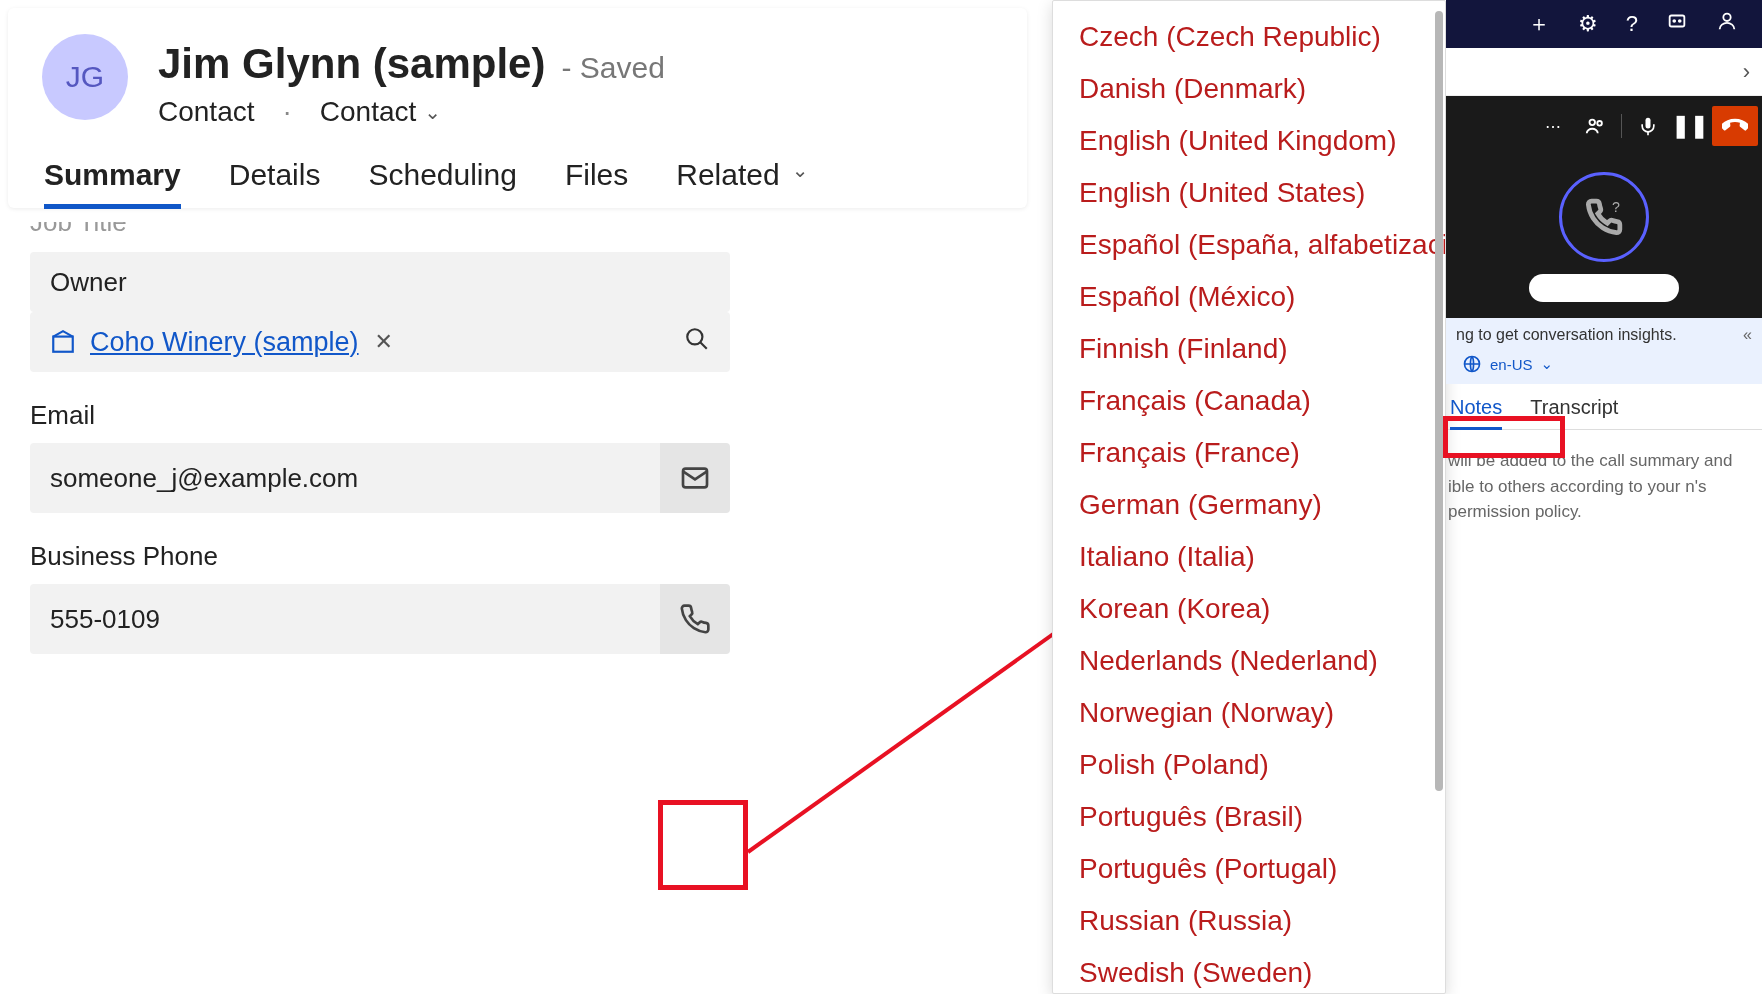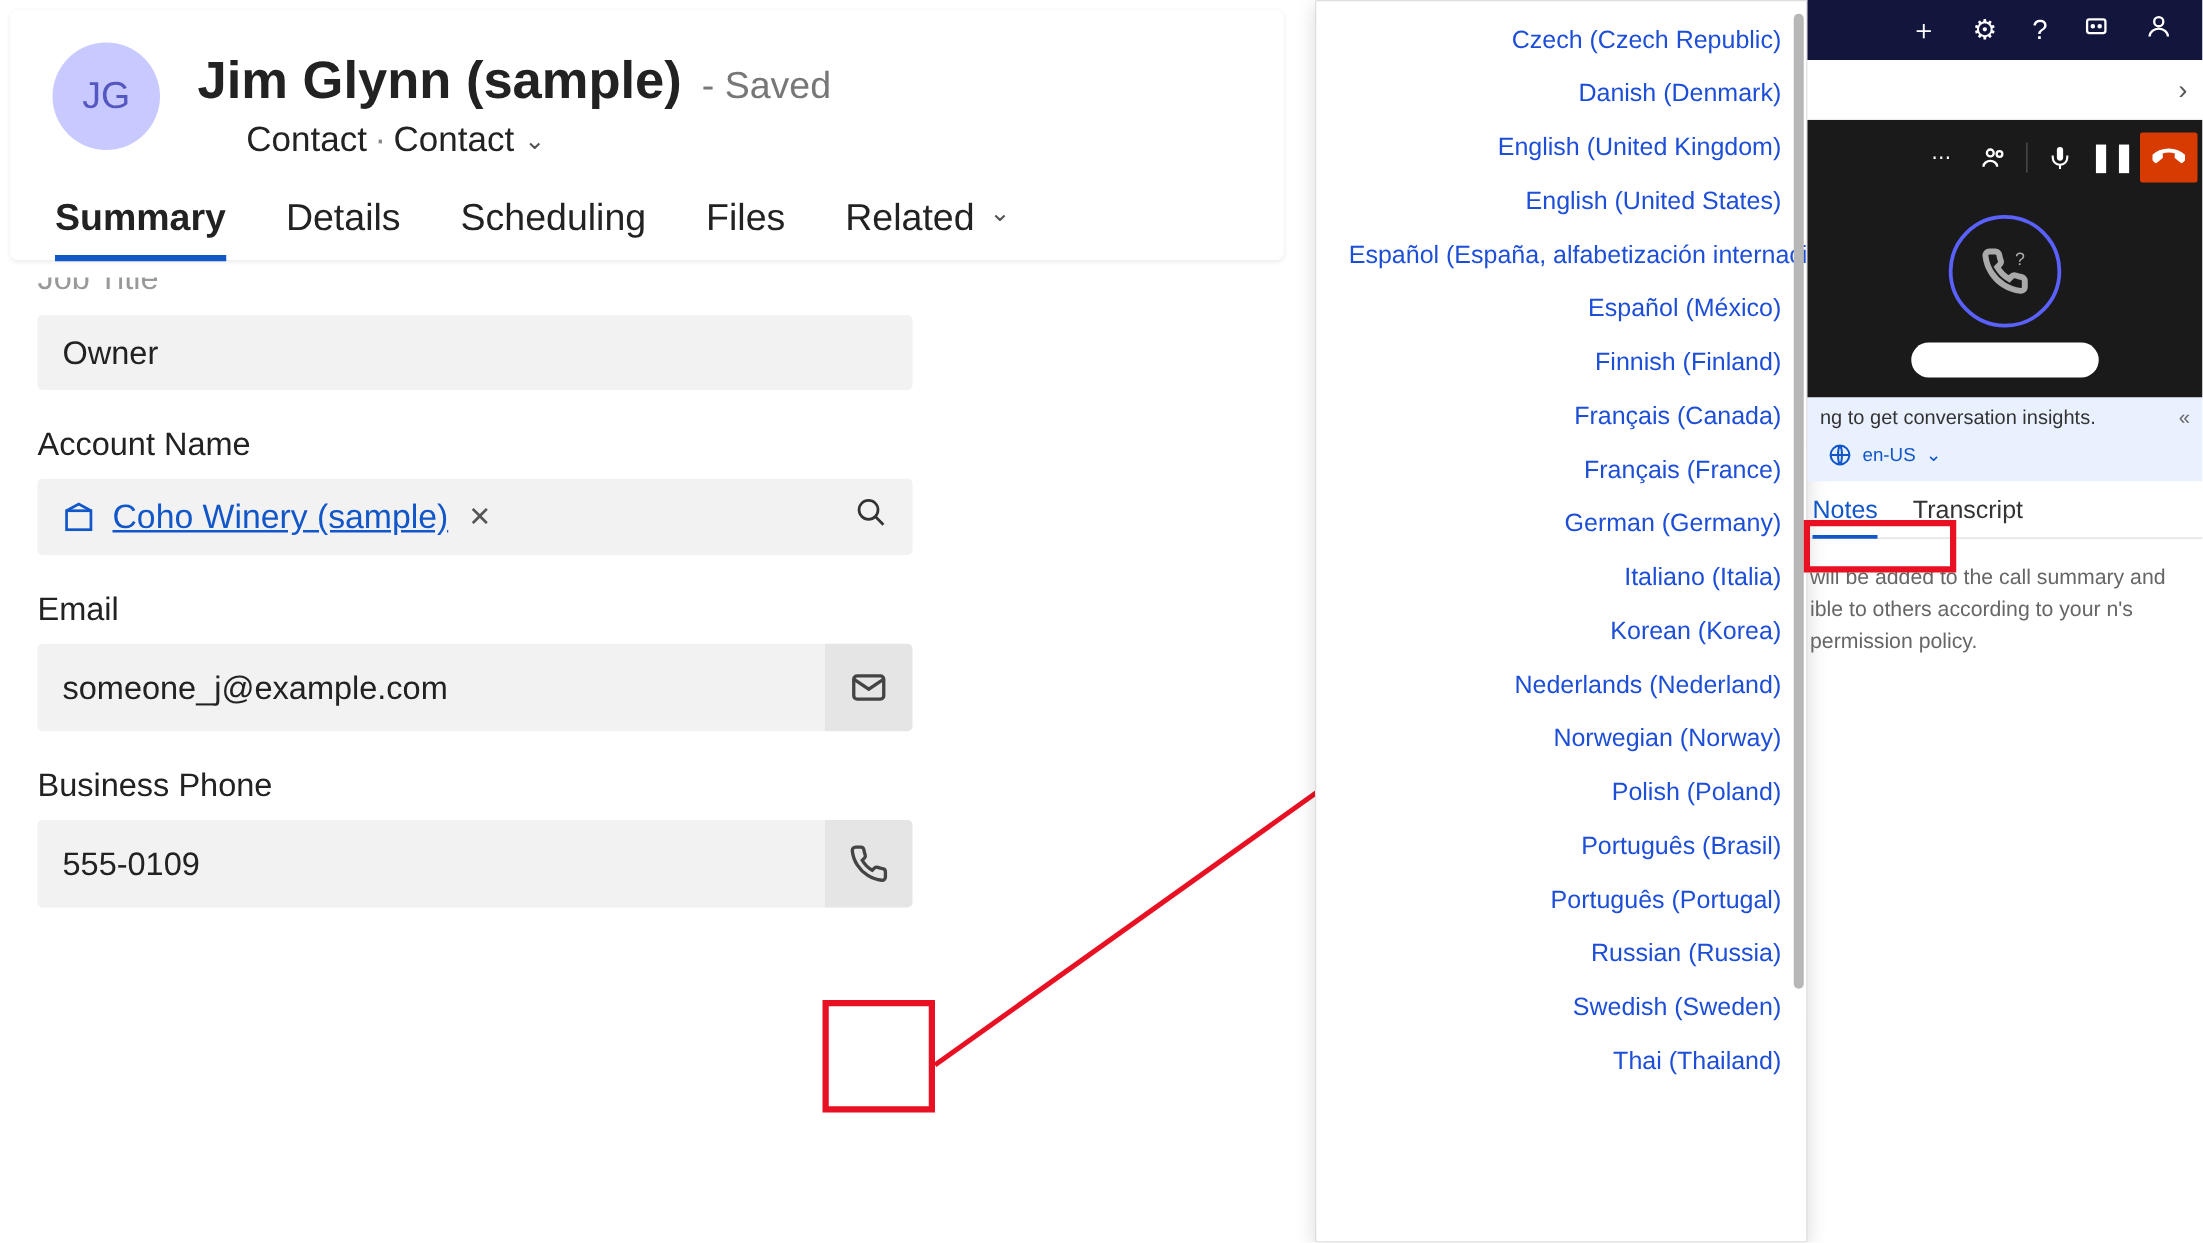--- a/index.html
+++ b/index.html
@@ -5,21 +5,21 @@
     * { margin: 0; padding: 0; box-sizing: border-box; font-family: "Segoe UI", -apple-system, sans-serif; }
     body { background: #fff; width: 1762px; height: 994px; position: relative; overflow: hidden; }
     .main-view { position: absolute; left: 0; top: 0; width: 1035px; height: 994px; }
     .header-card { background: #fff; border-radius: 6px; box-shadow: 0 1px 4px rgba(0,0,0,0.08); margin: 8px 8px 0 8px; padding: 0; }
     .contact-header { display: flex; align-items: flex-start; padding: 26px 16px 0 34px; gap: 30px; }
     .avatar { width: 86px; height: 86px; border-radius: 50%; background: #c8c9ff; display: flex; align-items: center; justify-content: center; font-size: 30px; color: #5557c0; font-weight: 500; }
     .header-text { flex: 1; padding-top: 6px; }
     .name-line { display: flex; align-items: baseline; gap: 16px; }
     .name { font-size: 42px; font-weight: 600; color: #222; }
     .saved { font-size: 30px; color: #777; }
-    .sub-line { font-size: 28px; color: #222; margin-top: 8px; display: flex; gap: 6px; margin-left: 39px; }
+    .sub-line { font-size: 28px; color: #222; margin-top: 8px; display: flex; gap: 28px; }
     .sub-sep { color: #888; }
     .sub-dropdown { display: flex; align-items: center; gap: 8px; cursor: pointer; }
     .chevron-down { font-size: 20px; color: #555; }
     .tabs { display: flex; gap: 48px; padding: 30px 30px 0 36px; }
     .tab { font-size: 30px; color: #222; padding-bottom: 16px; cursor: pointer; position: relative; }
     .tab.active { font-weight: 600; }
     .tab.active::after { content: ""; position: absolute; left: 0; right: 0; bottom: -1px; height: 5px; background: #1057c8; }
     .tab-dropdown { display: flex; align-items: flex-start; gap: 12px; }
     .form-area { padding: 8px 30px 0 30px; }
     .form-label { font-size: 26px; color: #222; margin-top: 28px; margin-bottom: 12px; font-weight: 400; }
@@ -35,21 +35,21 @@
     .input-main { background: #f2f2f2; border-radius: 4px 0 0 4px; padding: 14px 20px; font-size: 26px; color: #222; flex: 1; min-height: 70px; display: flex; align-items: center; }
     .input-btn { background: #e5e5e5; width: 70px; display: flex; align-items: center; justify-content: center; border-radius: 0 4px 4px 0; cursor: pointer; }
     .input-btn svg { width: 32px; height: 32px; stroke: #444; fill: none; stroke-width: 2; }
     .red-box1 { position: absolute; border: 5px solid #e81123; background: transparent; }
 
     
     .lang-dropdown { position: absolute; left: 1052px; top: 0; width: 394px; height: 994px; background: #fff; overflow: hidden; border: 1px solid #ddd; border-radius: 2px; box-shadow: 0 4px 16px rgba(0,0,0,0.15); }
     .lang-scroll { position: absolute; right: 0; top: 6px; width: 14px; bottom: 6px; background: transparent; }
     .lang-thumb { position: absolute; right: 2px; top: 4px; width: 8px; height: 780px; background: #b7b7b7; border-radius: 4px; }
     .lang-list { padding: 10px 6px; }
-    .lang-item { font-size: 20px; color: #1d4ed8; padding: 10px 14px 10px 20px; cursor: pointer; white-space: nowrap; text-align: right; }
+    .lang-item { font-size: 28px; color: #b91c1c; padding: 10px 14px 10px 20px; cursor: pointer; white-space: nowrap; }
 
     
     .right-panel { position: absolute; left: 1446px; top: 0; width: 316px; height: 994px; }
     .topbar { background: #12153c; height: 48px; display: flex; align-items: center; justify-content: flex-end; gap: 28px; padding-right: 24px; }
     .topbar .icon { color: #fff; font-size: 22px; cursor: pointer; }
     .pane-head { background: #fff; height: 48px; display: flex; align-items: center; justify-content: flex-end; padding-right: 12px; border-bottom: 1px solid #eee; }
     .pane-head .ch { font-size: 22px; color: #555; cursor: pointer; }
     .call-area { background: #1a1a1a; padding-top: 4px; padding-bottom: 16px; }
     .call-controls { display: flex; justify-content: flex-end; align-items: center; gap: 2px; padding: 6px 0 10px 0; }
     .cc-btn { width: 40px; height: 40px; display: flex; align-items: center; justify-content: center; color: #fff; cursor: pointer; }
@@ -105,21 +105,20 @@
       </div>
     </div>
   </div>
 
   <div class="form-area">
     <div class="form-label cut" style="overflow:hidden; height:18px; line-height:0;">Job Title</div>
     <div class="form-input">
       <span>Owner</span>
     </div>
 
-    <div class="form-label">Account Name</div>
     <div class="form-input">
       <div class="lookup-chip-area">
         <div class="lookup-chip">
           <svg class="lookup-icon" viewBox="0 0 24 24">
               <rect x="3" y="7" width="18" height="14" stroke="#1157c9" fill="none" stroke-width="2"></rect>
               <path d="M3 7 L12 2 L21 7" stroke="#1157c9" fill="none" stroke-width="2"></path>
             </svg>
           <span class="lookup-link">Coho Winery (sample)</span>
         </div>
         <span class="lookup-remove">✕</span>

